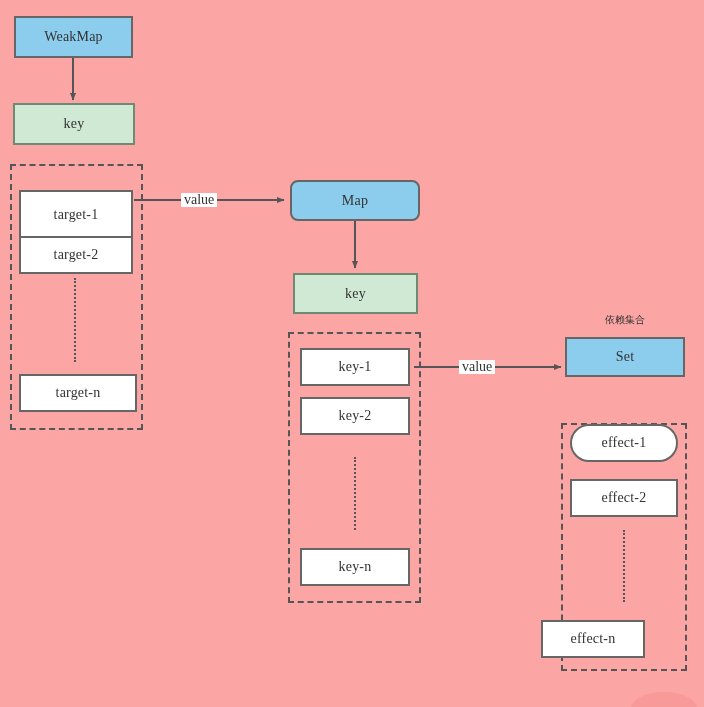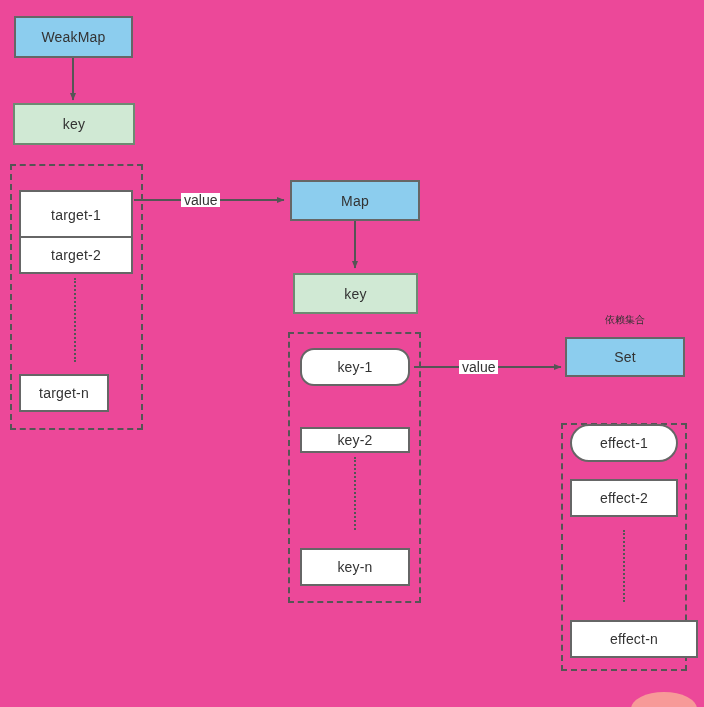--- a/index.html
+++ b/index.html
@@ -7,22 +7,23 @@
     padding: 0;
     background: #ffffff;
   }
   body {
     font-family: "Liberation Sans", "DejaVu Sans", sans-serif;
   }
   #canvas {
     position: relative;
     width: 704px;
     height: 707px;
-    background: #ec4899;
+    background: #fca5a5;
     overflow: hidden;
+    font-family: Liberation Serif, serif;
   }
   .node {
     position: absolute;
     box-sizing: border-box;
     border: 2px solid #666666;
     display: flex;
     align-items: center;
     justify-content: center;
     font-size: 14px;
     color: #333333;
@@ -113,42 +114,42 @@
 
   <div class="group" style="left:10px; top:164px; width:133px; height:266px;"></div>
 
   <div class="node plain" style="left:19px; top:190px; width:114px; height:50px;">
     <span>target-1</span>
   </div>
   <div class="node plain" style="left:19px; top:236px; width:114px; height:38px;">
     <span>target-2</span>
   </div>
   <div class="vdots" style="left:74px; top:278px; height:84px;"></div>
-  <div class="node plain" style="left:19px; top:374px; width:90px; height:38px;">
+  <div class="node plain" style="left:19px; top:374px; width:118px; height:38px;">
     <span>target-n</span>
   </div>
 
   <div class="edge-label" style="left:181px; top:193px;">
     <span>value</span>
   </div>
 
-  <div class="node blue" style="left:290px; top:180px; width:130px; height:41px;">
+  <div class="node blue" style="left:290px; top:180px; width:130px; height:41px;border-radius:8px;">
     <span>Map</span>
   </div>
 
   <div class="node green" style="left:293px; top:273px; width:125px; height:41px;">
     <span>key</span>
   </div>
 
   <div class="group" style="left:288px; top:332px; width:133px; height:271px;"></div>
 
-  <div class="node plain" style="left:300px; top:348px; width:110px; height:38px;border-radius:14px;">
+  <div class="node plain" style="left:300px; top:348px; width:110px; height:38px;">
     <span>key-1</span>
   </div>
-  <div class="node plain" style="left:300px; top:427px; width:110px; height:26px;">
+  <div class="node plain" style="left:300px; top:397px; width:110px; height:38px;">
     <span>key-2</span>
   </div>
   <div class="vdots" style="left:354px; top:457px; height:73px;"></div>
   <div class="node plain" style="left:300px; top:548px; width:110px; height:38px;justify-content:center;">
     <span>key-n</span>
   </div>
 
   <div class="edge-label" style="left:459px; top:360px;">
     <span>value</span>
   </div>
@@ -163,19 +164,19 @@
 
   <div class="group" style="left:561px; top:423px; width:126px; height:248px;"></div>
 
   <div class="node plain" style="left:570px; top:424px; width:108px; height:38px;border-radius:19px;">
     <span>effect-1</span>
   </div>
   <div class="node plain" style="left:570px; top:479px; width:108px; height:38px;">
     <span>effect-2</span>
   </div>
   <div class="vdots" style="left:623px; top:530px; height:72px;"></div>
-  <div class="node plain" style="left:570px; top:620px; width:128px; height:38px;">
+  <div class="node plain" style="left:541px; top:620px; width:104px; height:38px;">
     <span>effect-n</span>
   </div>
 
   <div class="blob" style="left:631px; top:692px; width:66px; height:34px;"></div>
 
 </div>
 
 </body></html>

